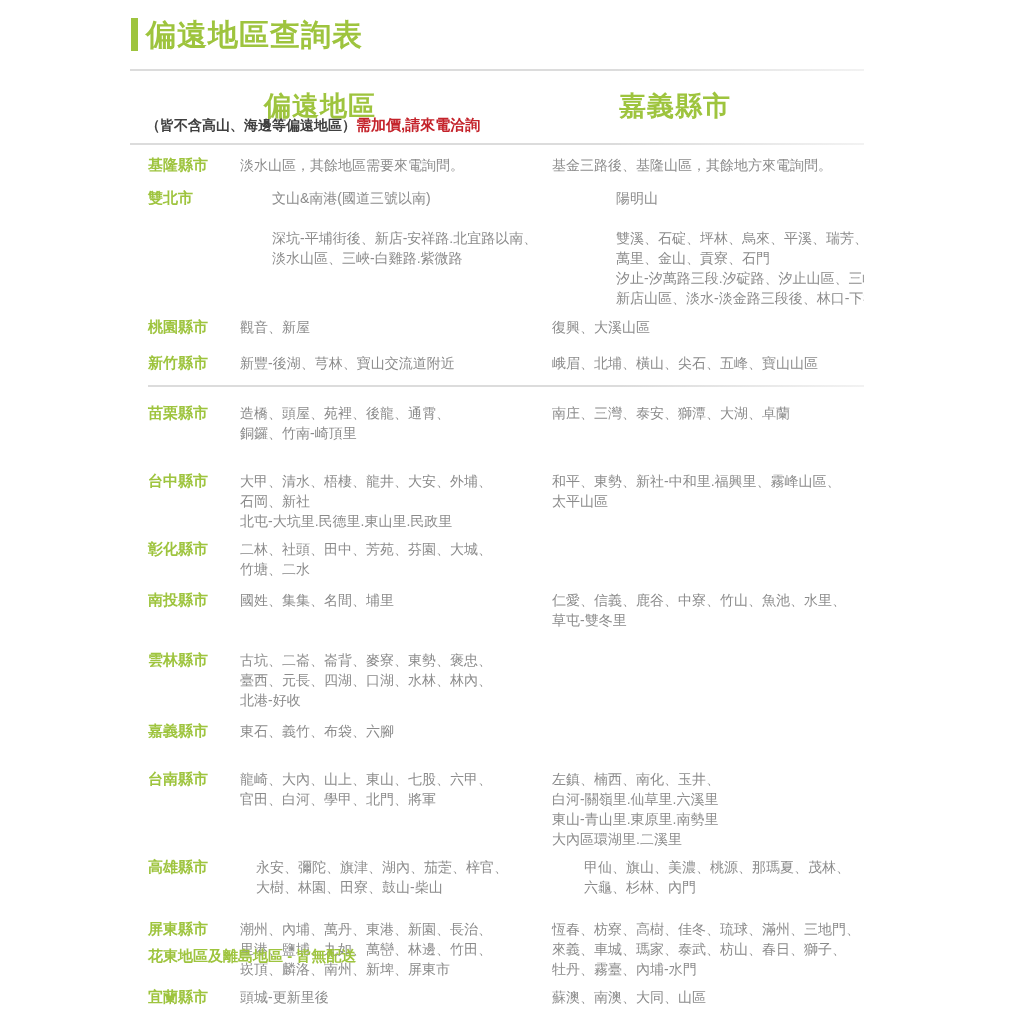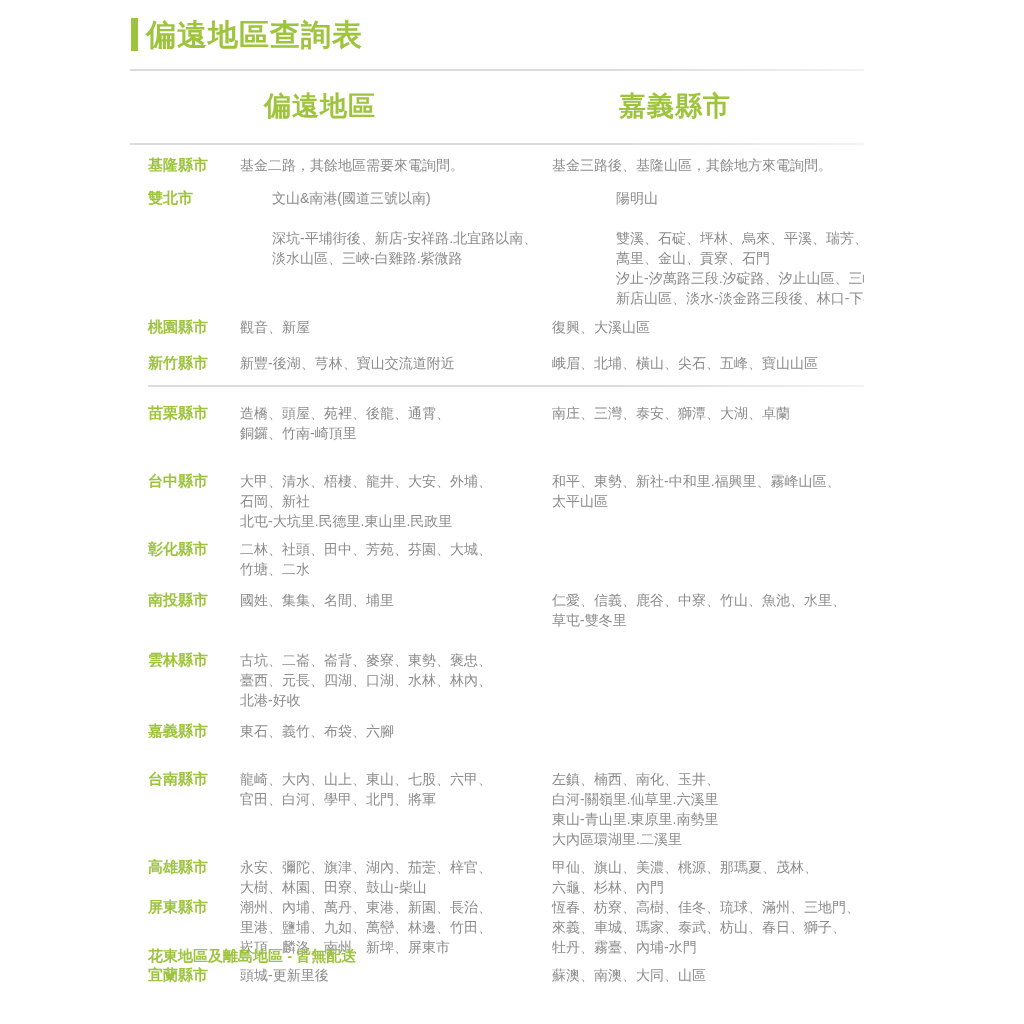--- a/index.html
+++ b/index.html
@@ -122,27 +122,28 @@
     <span class="title-bar"></span>
     <span class="page-title">偏遠地區查詢表</span>
   </div>
 
   <div class="hr hr-top"></div>
 
   <div class="col-header remote-header">偏遠地區</div>
 
   <div class="col-header no-delivery-header">嘉義縣市</div>
 
+  <div class="subtitle"><span>（皆不含高山、海邊等偏遠地區）</span><span class="warning">需加價,請來電洽詢</span></div>
 
   <div class="hr hr-headers"></div>
 
   <div class="rows" id="rows">
       <div class="row" style="margin-bottom: 13px;">
         <div class="county">基隆縣市</div>
-        <div class="cell">基金二路，其餘地區需要來電詢問。</div>
+        <div class="cell">淡水山區，其餘地區需要來電詢問。</div>
         <div class="cell">基金三路後、基隆山區，其餘地方來電詢問。</div>
       </div>
       <div class="row" style="margin-bottom: 9px; gap: 32px;">
         <div class="county">雙北市</div>
         <div class="cell">文山&amp;南港(國道三號以南)
 
 深坑-平埔街後、新店-安祥路.北宜路以南、
 淡水山區、三峽-白雞路.紫微路</div>
         <div class="cell">陽明山
 
@@ -201,21 +202,21 @@
       </div>
       <div class="row" style="margin-bottom: 8px;">
         <div class="county">台南縣市</div>
         <div class="cell">龍崎、大內、山上、東山、七股、六甲、
 官田、白河、學甲、北門、將軍</div>
         <div class="cell">左鎮、楠西、南化、玉井、
 白河-關嶺里.仙草里.六溪里
 東山-青山里.東原里.南勢里
 大內區環湖里.二溪里</div>
       </div>
-      <div class="row" style="margin-bottom: 0;">
+      <div class="row" style="margin-bottom: 22px; gap: 16px;">
         <div class="county">高雄縣市</div>
         <div class="cell">永安、彌陀、旗津、湖內、茄萣、梓官、
 大樹、林園、田寮、鼓山-柴山</div>
         <div class="cell">甲仙、旗山、美濃、桃源、那瑪夏、茂林、
 六龜、杉林、內門</div>
       </div>
       <div class="row" style="margin-bottom: 8px;">
         <div class="county">屏東縣市</div>
         <div class="cell">潮州、內埔、萬丹、東港、新園、長治、
 里港、鹽埔、九如、萬巒、林邊、竹田、

